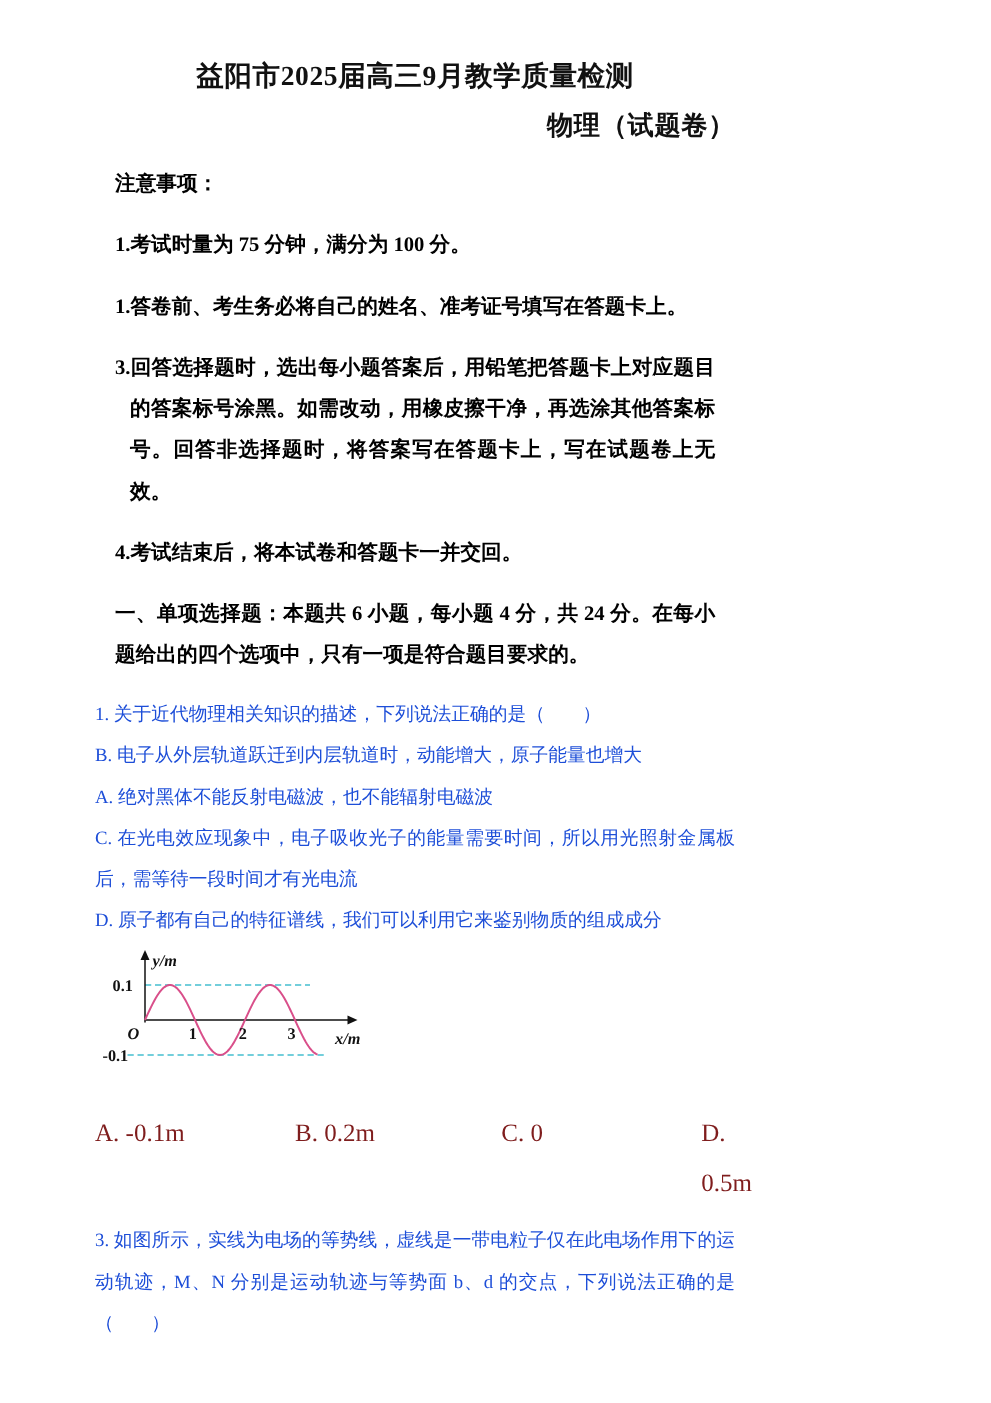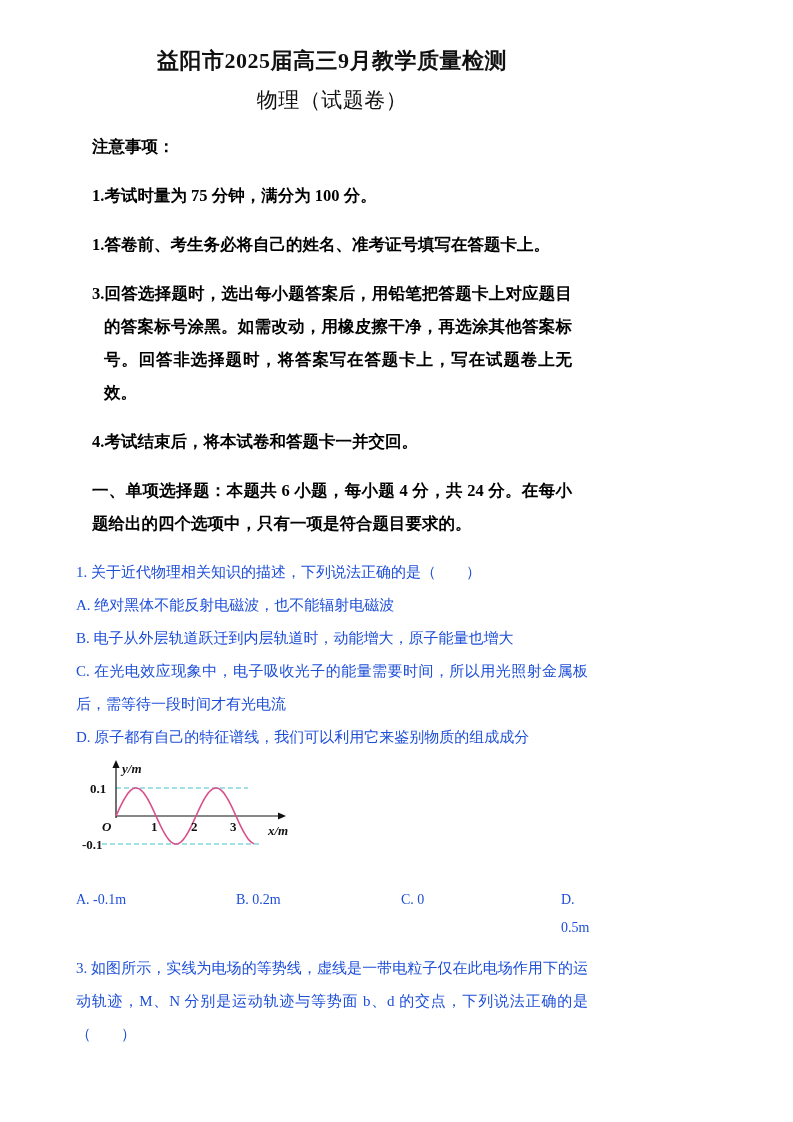--- a/index.html
+++ b/index.html
@@ -11,41 +11,41 @@
   .page {
     box-sizing: border-box;
     width: 628px; height: 1122px;
     padding: 46px 40px 0 76px;
   }
   .title {
     font-size: 22px; font-weight: 700; text-align: center;
     margin: 0 0 10px 0; letter-spacing: 0.5px;
   }
   .subtitle {
-    font-size: 21px; font-weight: 400; text-align: center;
+    font-size: 21px; font-weight: 700; text-align: right;
     margin: 0 0 16px 0; letter-spacing: 0.5px;
   }
   .bold-block p {
     font-size: 16.5px; font-weight: 700; line-height: 2.0;
     margin: 16px; color: #000; text-align: justify;
   }
   .bold-block p.hang { padding-left: 12px; text-indent: -12px; }
   .questions p {
     font-size: 15px; font-weight: 400; line-height: 2.2;
     margin: 0; color: #1d4ed8; text-align: justify;
   }
   .figure-wrap { margin: 2px 0 2px 0; font-weight: bold; }
   .wave-svg text {
     font-family: "Liberation Serif", "DejaVu Serif", serif;
     font-size: 13px; fill: #111;
   }
   .wave-svg text.ital { font-style: italic; }
   .opt-row {
     display: grid; grid-template-columns: 160px 165px 160px auto;
-    font-size: 14px; line-height: 2.0; color: #1d4ed8;
+    font-size: 20px; line-height: 2.0; color: #7f1d1d;
     margin: 4px 0 10px 0;
   }
   .q3 { margin-top: 10px; }
 </style>
 </head>
 <body>
 
 <div class="page">
 
   <h1 class="title">益阳市2025届高三9月教学质量检测</h1>
@@ -57,22 +57,22 @@
     <p class="hang">1.答卷前、考生务必将自己的姓名、准考证号填写在答题卡上。</p>
     <p class="hang">3.回答选择题时，选出每小题答案后，用铅笔把答题卡上对应题目的答案标号涂黑。如需改动，用橡皮擦干净，再选涂其他答案标号。回答非选择题时，将答案写在答题卡上，写在试题卷上无效。</p>
     <p class="hang">4.考试结束后，将本试卷和答题卡一并交回。</p>
     <p>一、单项选择题：本题共 6 小题，每小题 4 分，共 24 分。在每小题给出的四个选项中，只有一项是符合题目要求的。</p>
   </div>
 
   <div class="questions">
 
     <div>
       <p>1. 关于近代物理相关知识的描述，下列说法正确的是（　　）</p>
+      <p>B. 电子从外层轨道跃迁到内层轨道时，动能增大，原子能量也增大</p>
       <p>A. 绝对黑体不能反射电磁波，也不能辐射电磁波</p>
-      <p>B. 电子从外层轨道跃迁到内层轨道时，动能增大，原子能量也增大</p>
       <p>C. 在光电效应现象中，电子吸收光子的能量需要时间，所以用光照射金属板后，需等待一段时间才有光电流</p>
       <p>D. 原子都有自己的特征谱线，我们可以利用它来鉴别物质的组成成分</p>
     </div>
 
     <div>
 
       <div class="figure-wrap">
         <svg class="wave-svg" width="240" height="122" viewBox="0 0 240 122">
           <line x1="40" y1="32" x2="172" y2="32" stroke-width="1.2" stroke-dasharray="5 3" stroke="#45bfd0"></line>
           <line x1="26" y1="88" x2="186" y2="88" stroke-width="1.2" stroke-dasharray="5 3" stroke="#45bfd0"></line>

